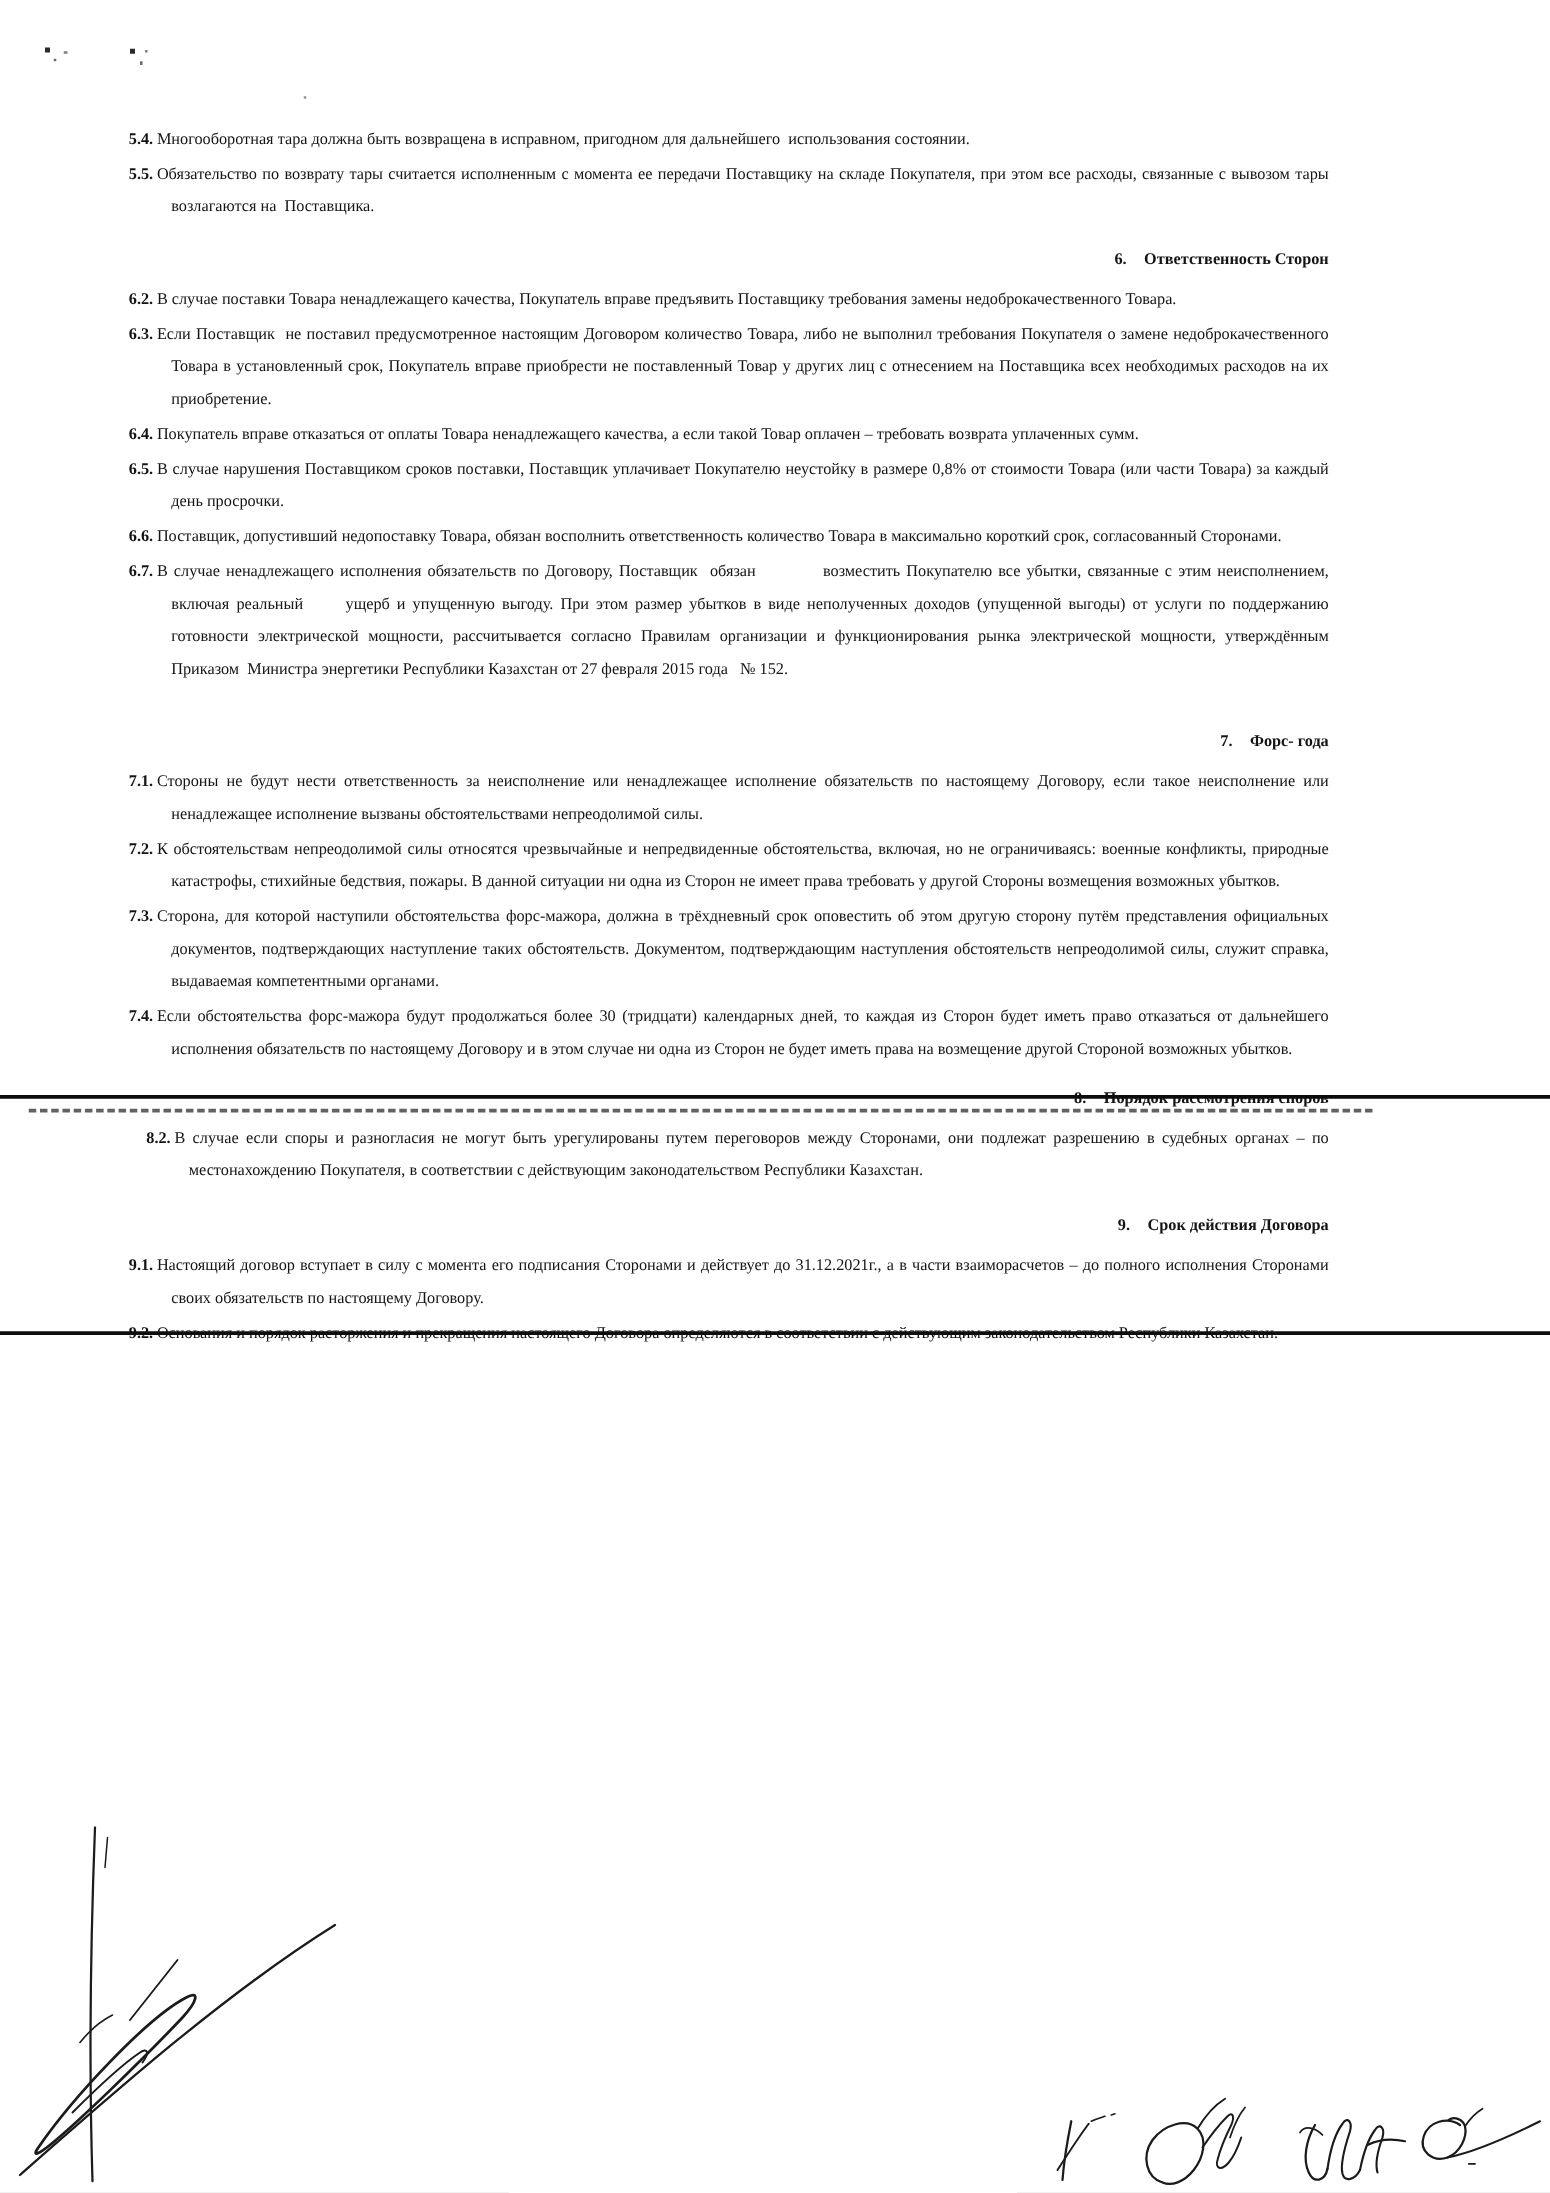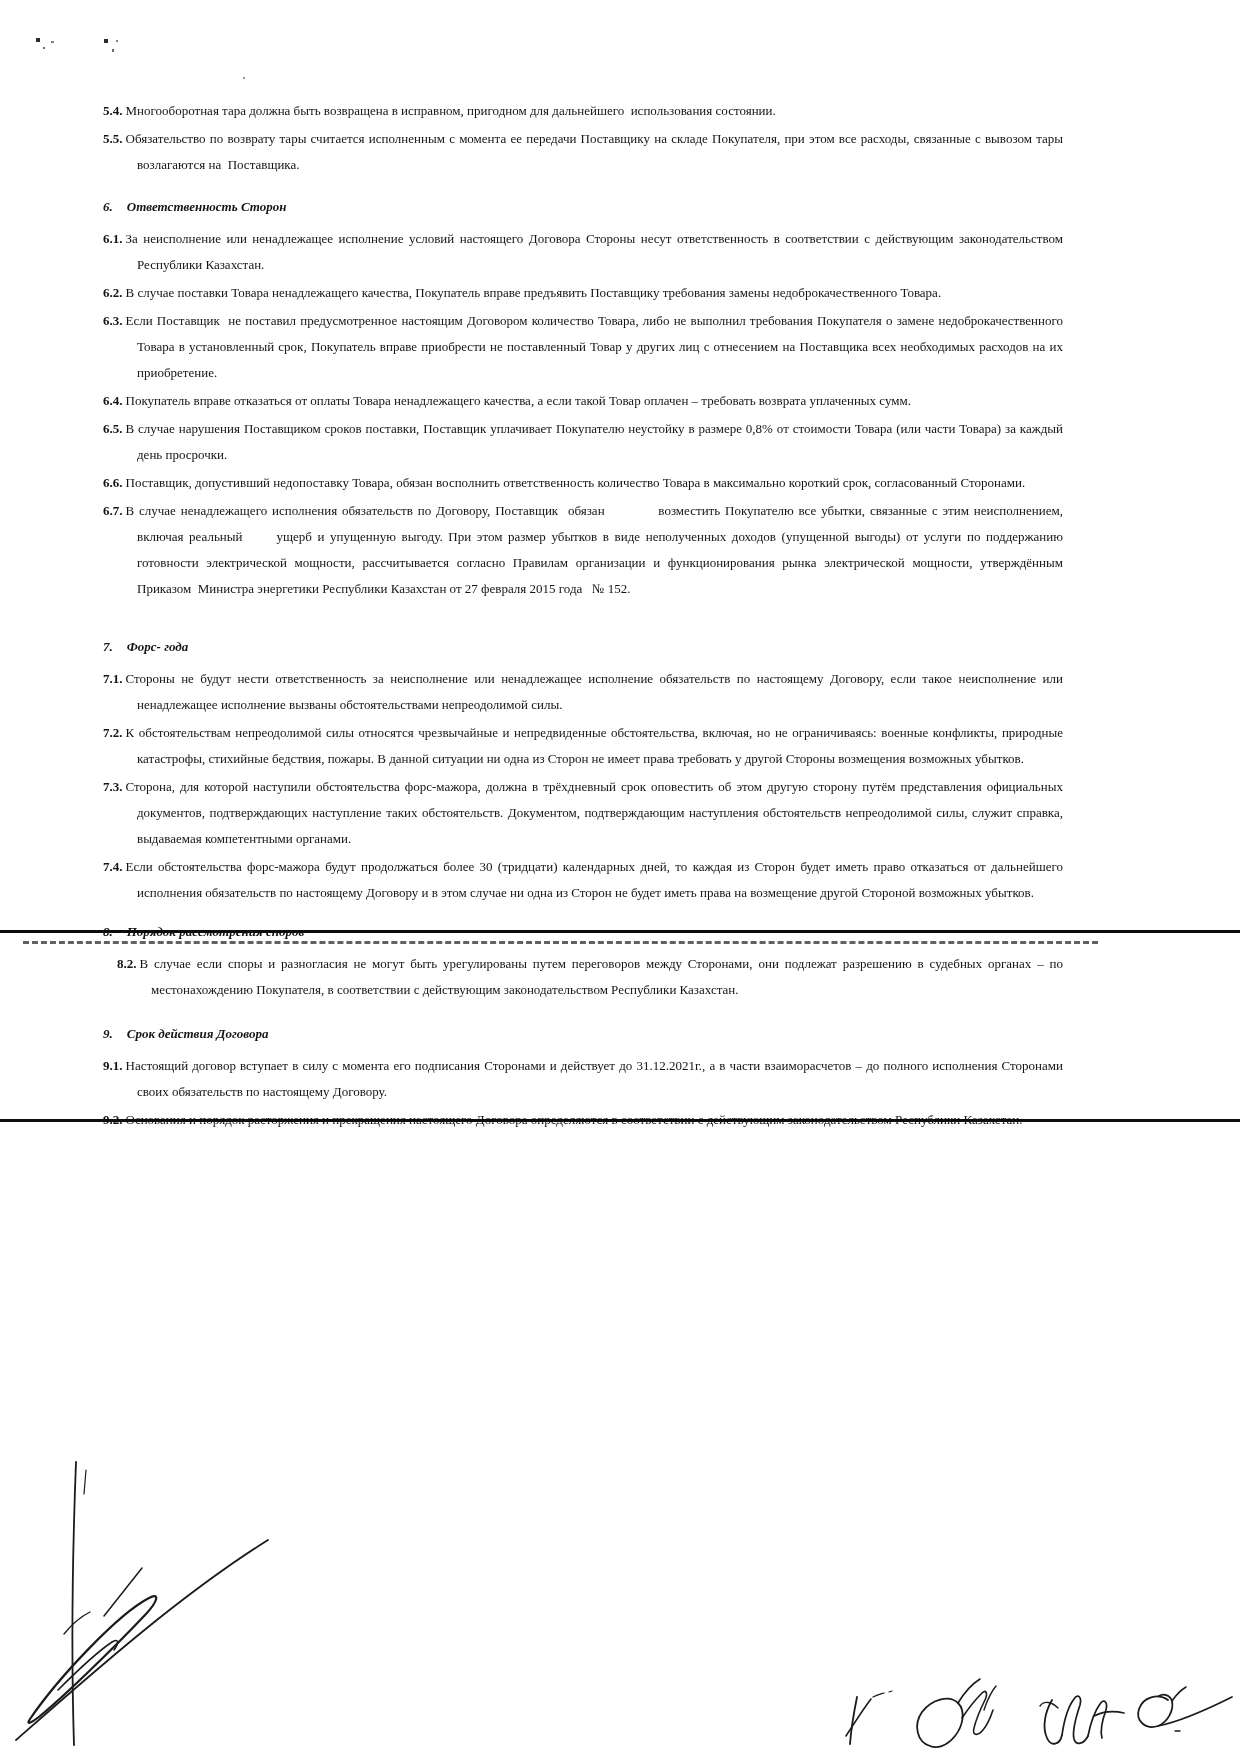--- a/index.html
+++ b/index.html
@@ -16,24 +16,23 @@
     padding:82px 177px 0 103px;
     font-size:13px;
     line-height:26px;
     text-align:justify;
     margin-top:16px;
   }
   .sec{margin:0;}
   .sec-heading{
     position:relative;
     margin:0;
-    text-align:left;
+    text-align:right;
     font-weight:bold;
     white-space:nowrap;
-    font-style:italic;
   }
   .sec-1 .sec-heading{margin-top:16px;margin-bottom:6px;}
   .sec-2 .sec-heading{margin-top:32px;margin-bottom:6px;}
   .sec-3 .sec-heading{margin-top:13px;margin-bottom:6px;}
   .sec-4 .sec-heading{margin-top:18px;margin-bottom:6px;}
   .h-gap{display:inline-block;width:14px;}
   .clause{
     margin:0 0 2px 0;
     padding-left:34px;
     text-indent:-34px;
@@ -74,21 +73,20 @@
   <div class="speck" style="left:116px;top:40px;width:2px;height:2px;opacity:.6;"></div>
   <div class="speck" style="left:243px;top:77px;width:2px;height:2px;opacity:.5;"></div>
 
   <div class="doc-body">
       <div class="sec sec-0">
         <p class="clause"><span class="c-num">5.4.</span><span class="c-text">Многооборотная тара должна быть возвращена в исправном, пригодном для дальнейшего&nbsp; использования состоянии.</span></p>
         <p class="clause"><span class="c-num">5.5.</span><span class="c-text">Обязательство по возврату тары считается исполненным с момента ее передачи Поставщику на складе Покупателя, при этом все расходы, связанные с вывозом тары возлагаются на&nbsp; Поставщика.</span></p>
       </div>
       <div class="sec sec-1">
         <p class="sec-heading"><span class="h-num">6.</span><span class="h-gap"></span><span>Ответственность Сторон</span></p>
-        <p class="clause"><span class="c-num">6.1.</span><span class="c-text">За неисполнение или ненадлежащее исполнение условий настоящего Договора Стороны несут ответственность в соответствии с действующим законодательством Республики Казахстан.</span></p>
         <p class="clause"><span class="c-num">6.2.</span><span class="c-text">В случае поставки Товара ненадлежащего качества, Покупатель вправе предъявить Поставщику требования замены недоброкачественного Товара.</span></p>
         <p class="clause"><span class="c-num">6.3.</span><span class="c-text">Если Поставщик&nbsp; не поставил предусмотренное настоящим Договором количество Товара, либо не выполнил требования Покупателя о замене недоброкачественного Товара в установленный срок, Покупатель вправе приобрести не поставленный Товар у других лиц с отнесением на Поставщика всех необходимых расходов на их приобретение.</span></p>
         <p class="clause"><span class="c-num">6.4.</span><span class="c-text">Покупатель вправе отказаться от оплаты Товара ненадлежащего качества, а если такой Товар оплачен – требовать возврата уплаченных сумм.</span></p>
         <p class="clause"><span class="c-num">6.5.</span><span class="c-text">В случае нарушения Поставщиком сроков поставки, Поставщик уплачивает Покупателю неустойку в размере 0,8% от стоимости Товара (или части Товара) за каждый день просрочки.</span></p>
         <p class="clause"><span class="c-num">6.6.</span><span class="c-text">Поставщик, допустивший недопоставку Товара, обязан восполнить ответственность количество Товара в максимально короткий срок, согласованный Сторонами.</span></p>
         <p class="clause"><span class="c-num">6.7.</span><span class="c-text">В случае ненадлежащего исполнения обязательств по Договору, Поставщик&nbsp; обязан&nbsp;&nbsp;&nbsp;&nbsp;&nbsp;&nbsp;&nbsp;&nbsp;&nbsp;&nbsp; возместить Покупателю все убытки, связанные с этим неисполнением, включая реальный&nbsp;&nbsp;&nbsp;&nbsp;&nbsp; ущерб и упущенную выгоду. При этом размер убытков в виде неполученных доходов (упущенной выгоды) от услуги по поддержанию готовности электрической мощности, рассчитывается согласно Правилам организации и функционирования рынка электрической мощности, утверждённым Приказом&nbsp; Министра энергетики Республики Казахстан от 27 февраля 2015 года&nbsp;&nbsp; № 152.</span></p>
       </div>
       <div class="sec sec-2">
         <p class="sec-heading"><span class="h-num">7.</span><span class="h-gap"></span><span>Форс- года</span></p>
         <p class="clause"><span class="c-num">7.1.</span><span class="c-text">Стороны не будут нести ответственность за неисполнение или ненадлежащее исполнение обязательств по настоящему Договору, если такое неисполнение или ненадлежащее исполнение вызваны обстоятельствами непреодолимой силы.</span></p>

